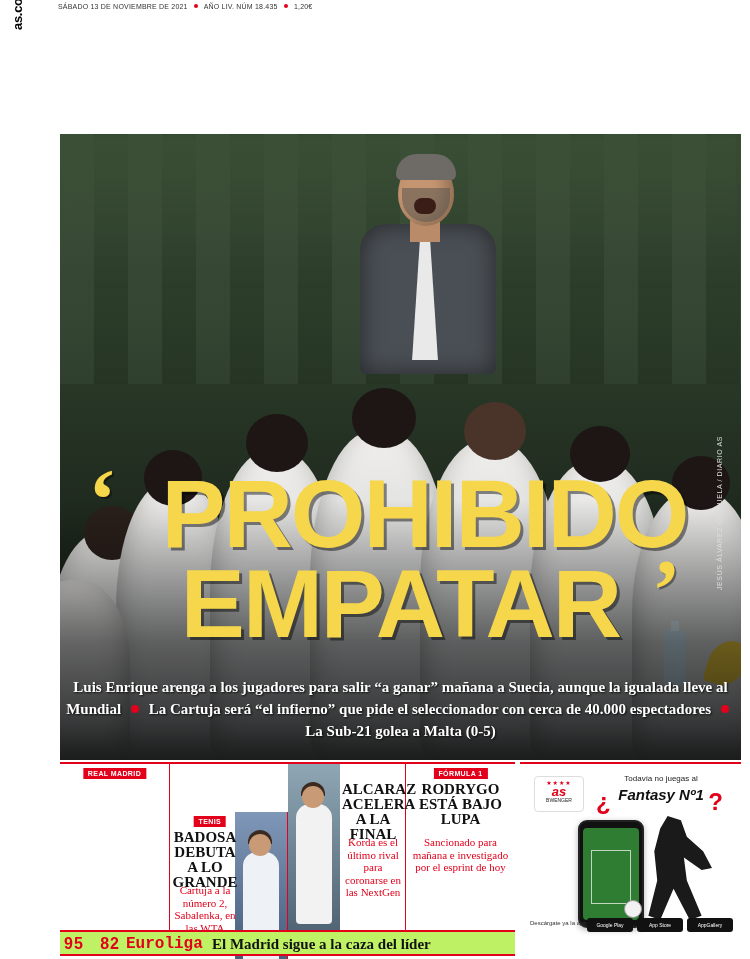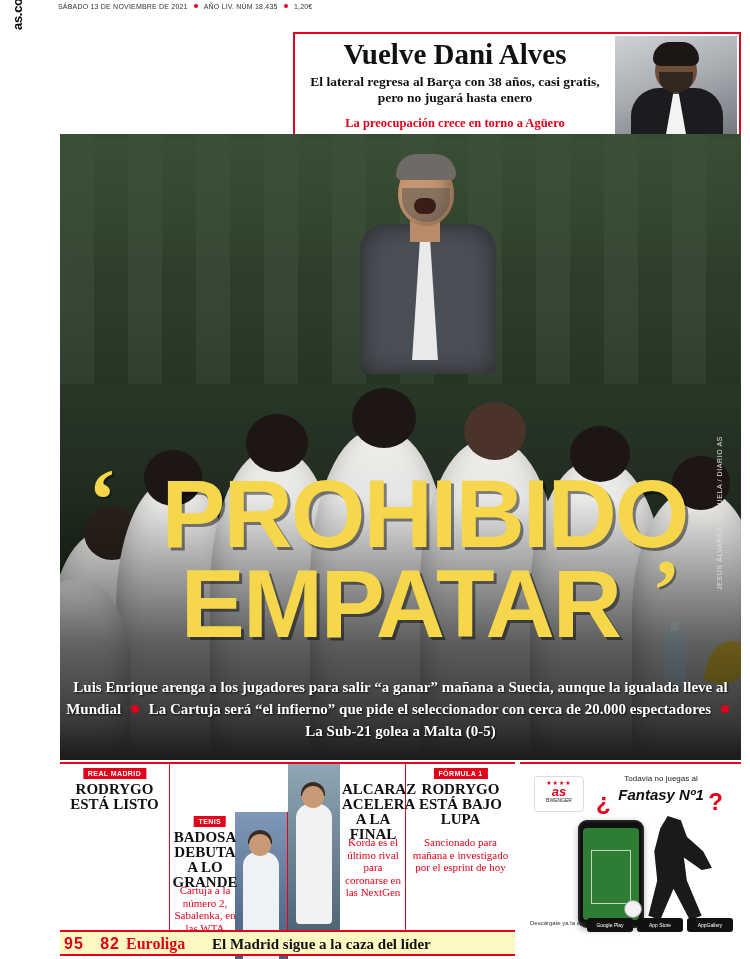--- a/index.html
+++ b/index.html
@@ -232,29 +232,29 @@
     clip-path:polygon(40% 0,58% 4%,66% 20%,88% 34%,100% 50%,86% 52%,62% 40%,66% 62%,86% 96%,70% 100%,48% 70%,30% 100%,14% 96%,26% 62%,22% 34%,30% 12%);
   }
   .ball{position:absolute;left:104px;top:136px;width:16px;height:16px;border-radius:50%;background:#f2f2f2;border:1px solid #999;}
   .promo .dl{position:absolute;left:10px;bottom:16px;font-family:"Liberation Sans", sans-serif;font-size:6px;color:#333;}
   .stores{position:absolute;right:8px;bottom:10px;display:flex;gap:4px;}
   .store{width:46px;height:14px;background:#111;border-radius:3px;color:#fff;font-family:"Liberation Sans", sans-serif;font-size:5px;display:flex;align-items:center;justify-content:center;}
 
   
   .euro{
     position:absolute;left:60px;top:930px;width:455px;height:26px;
-    border-top:2px solid #e2001a;border-bottom:2px solid #e2001a;box-sizing:border-box;background:#fef9c3;
+    border-top:2px solid #e2001a;border-bottom:2px solid #e2001a;box-sizing:border-box;background:#bef264;
   }
   .euro .sc{
     position:absolute;left:4px;top:3px;
     font-family:"Liberation Sans", sans-serif;font-weight:bold;font-size:16px;color:#e2001a;letter-spacing:1px;
   }
   .euro .nm{
     position:absolute;left:66px;top:3px;
-    font-family:Liberation Serif, serif;font-weight:bold;font-size:16px;color:#e2001a;
+    font-family:Liberation Mono, monospace;font-weight:bold;font-size:16px;color:#e2001a;
   }
   .euro .tx{
     position:absolute;left:152px;top:4px;
     font-family:"Liberation Serif", serif;font-weight:bold;font-size:15px;color:#111;text-align:right;
   }
   .whitegap{position:absolute;left:0;top:930px;width:60px;height:29px;background:#fff;}
   .leftwhite{position:absolute;left:0;top:0;width:60px;height:959px;background:#fff;}
 </style>
 </head>
 <body>
@@ -269,32 +269,20 @@
       <span class="dot"></span>
       <span>AÑO LIV. NÚM 18.435</span>
       <span class="dot"></span>
       <span>1,20€</span>
     </div>
   </div>
 
   <div class="masthead">
     <div class="ascom">as.com</div>
 
-    <div class="topbox">
-      <div class="kicker">Vuelve Dani Alves</div>
-      <div class="sub">El lateral regresa al Barça con 38 años, casi gratis, pero no jugará hasta enero</div>
-      <div class="sub2">La preocupación crece en torno a Agüero</div>
-      <div class="portrait">
-        <div class="body"></div>
-        <div class="shirt"></div>
-        <div class="head"></div>
-        <div class="hair"></div>
-        <div class="beard"></div>
-      </div>
-    </div>
   </div>
 
   <div class="photo">
     <div class="pitch"></div>
     <div class="blur"></div>
 
     <div class="coach">
       <div class="jacket"></div>
       <div class="shirtw"></div>
       <div class="neck"></div>
@@ -338,32 +326,31 @@
   <div class="bigtitle">
     <div class="l1">PROHIBIDO</div>
     <div class="l2">EMPATAR</div>
   </div>
   <div class="quote-close">’</div>
   <div class="credit">JESÚS ÁLVAREZ ORIHUELA / DIARIO AS</div>
 
   <div class="lead">
     <span>Luis Enrique arenga a los jugadores para salir “a ganar” mañana a Suecia, aunque la igualada lleve al Mundial</span>
     <span class="reddot"></span>
-    <span>La Cartuja será “el infierno” que pide el seleccionador con cerca de 20.000 espectadores</span>
+    <span>La Cartuja será “el infierno” que pide el seleccionador con cerca de 40.000 espectadores</span>
     <span class="reddot"></span>
     <span>La Sub-21 golea a Malta (0-5)</span>
   </div>
 
   <div class="bottom">
 
     <div class="cols">
 
       <div class="col" style="left:0;width:110px;">
         <div class="tag">REAL MADRID</div>
-        <div class="ctitle">RODRYGO ESTÁ LISTO</div>
       </div>
 
       <div class="col" style="left:110px;width:118px;margin-top:48px;">
         <div class="cimg img-badosa">
           <div class="figure blue"></div>
           <div class="fhair"></div>
           <div class="fhead"></div>
         </div>
         <div class="tag" style="left:34%;">TENIS</div>
         <div class="ctitle" style="width:66px;left:2px;">BADOSA DEBUTA A LO GRANDE</div>

